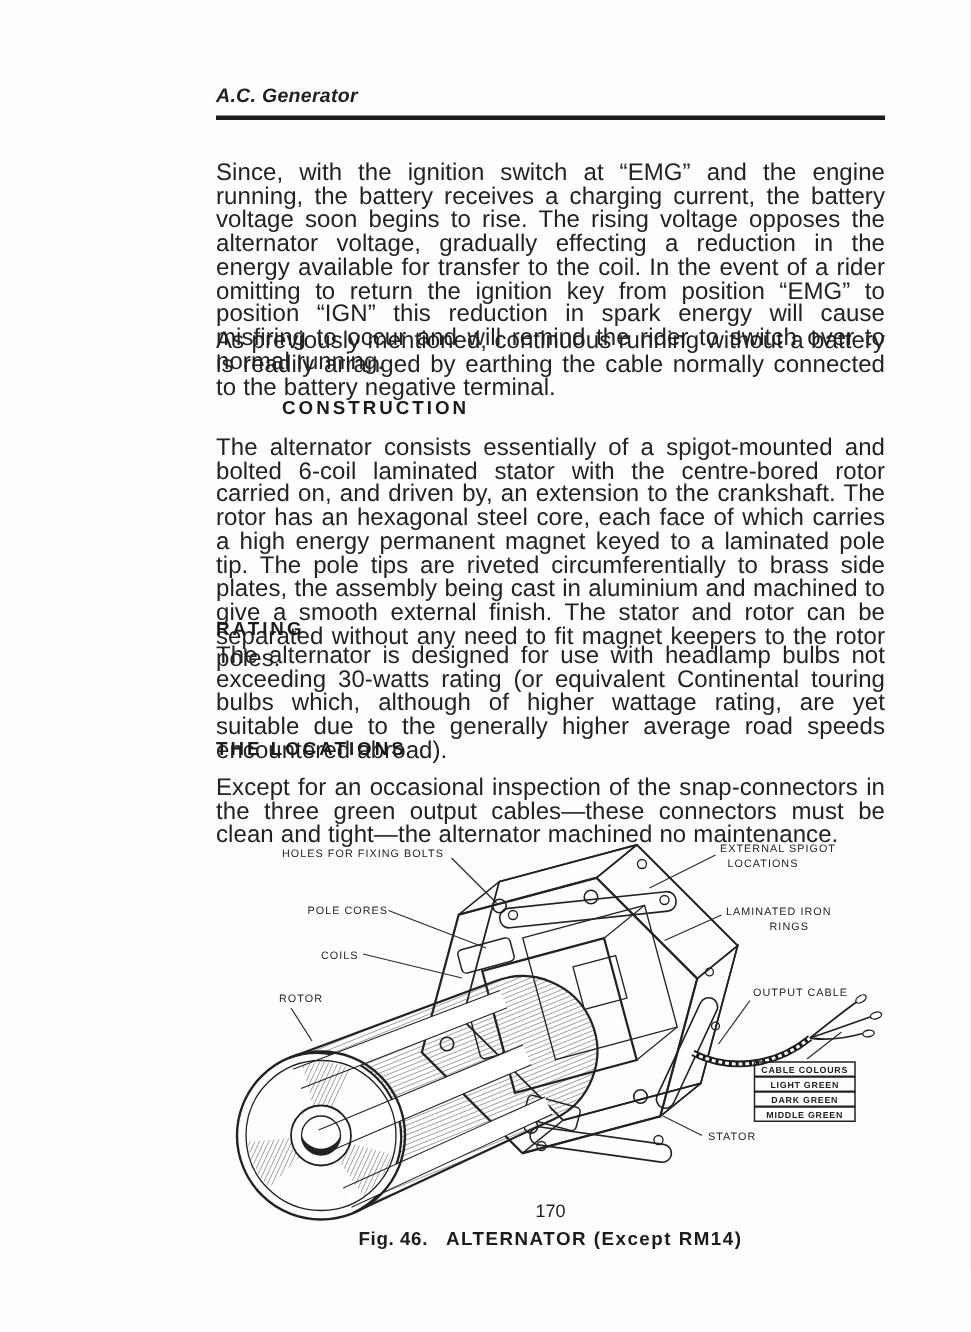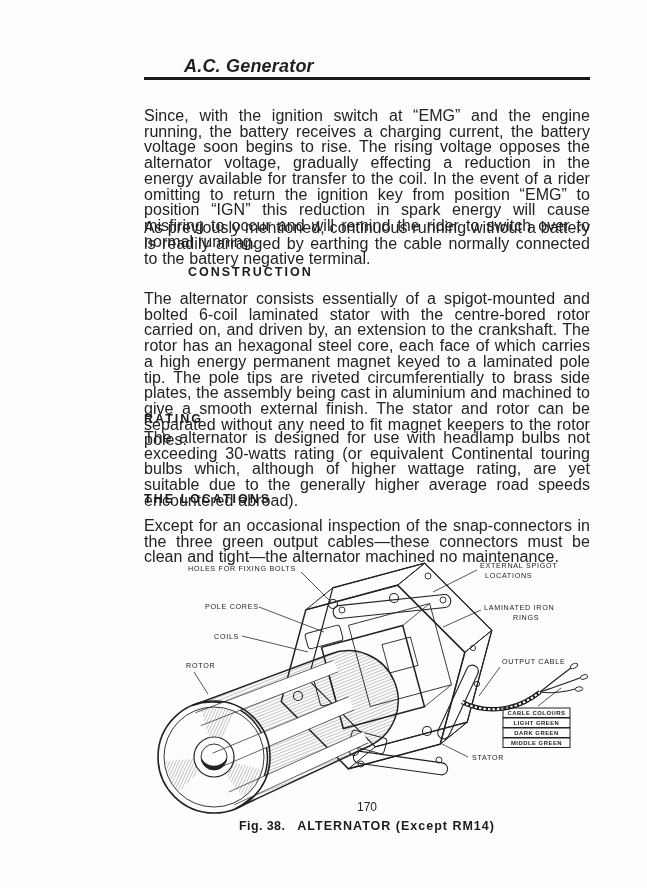--- a/index.html
+++ b/index.html
@@ -4,21 +4,21 @@
 <style>
   html,body { margin:0; padding:0; background:#e8e8e8; }
   .page {
     position:relative; width:647px; height:888px; margin:0 auto;
     background:#fdfdfc; color:#1f1f1f;
     font-family:"Liberation Sans", sans-serif;
     overflow:hidden;
   }
   .running-head {
     position:absolute; left:144px; top:56px;
-    font-style:italic; font-weight:bold; font-size:18px; letter-spacing:.2px;margin-left:40px;
+    font-style:italic; font-weight:bold; font-size:13px; letter-spacing:.2px;
   }
   .head-rule {
     position:absolute; left:144px; top:77px; width:446px; height:2.5px;
     background:#1b1b1b;
   }
   .body-text {
     position:absolute; left:144px; width:446px;
     font-size:16px; line-height:15.7px; text-align:justify;
     letter-spacing:.05px; word-spacing:.2px; color:#222;
   }
@@ -204,18 +204,18 @@
       <rect class="dline" stroke-width="1" fill="#fff" x="375" y="176" width="67" height="9.5"></rect>
       <rect class="dline" stroke-width="1" fill="#fff" x="375" y="186" width="67" height="9.5"></rect>
       <text class="tbl-label" x="408.5" y="163">CABLE COLOURS</text>
       <text class="tbl-label" x="408.5" y="173">LIGHT GREEN</text>
       <text class="tbl-label" x="408.5" y="183">DARK GREEN</text>
       <text class="tbl-label" x="408.5" y="193">MIDDLE GREEN</text>
     </g>
   </svg>
 
   <div class="fig-caption">
-    <span>Fig. 38.</span><span class="cap-title">ALTERNATOR (Except RM14)</span>
+    <span>Fig. 46.</span><span class="cap-title">ALTERNATOR (Except RM14)</span>
   </div>
 
   <div class="page-number">170</div>
 
 </div>
 
 </body></html>

